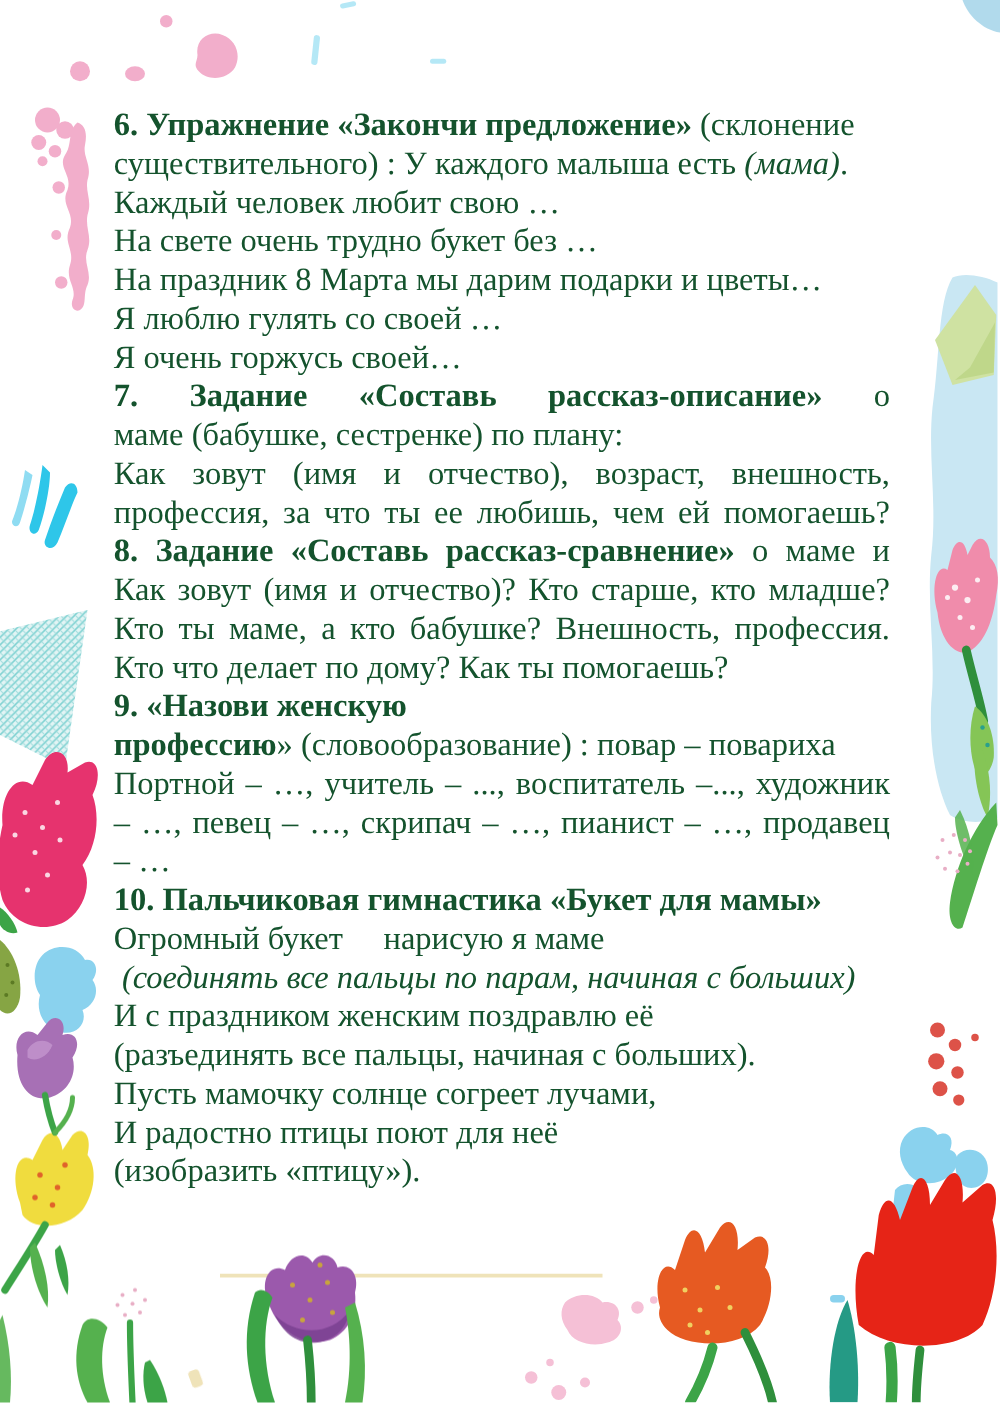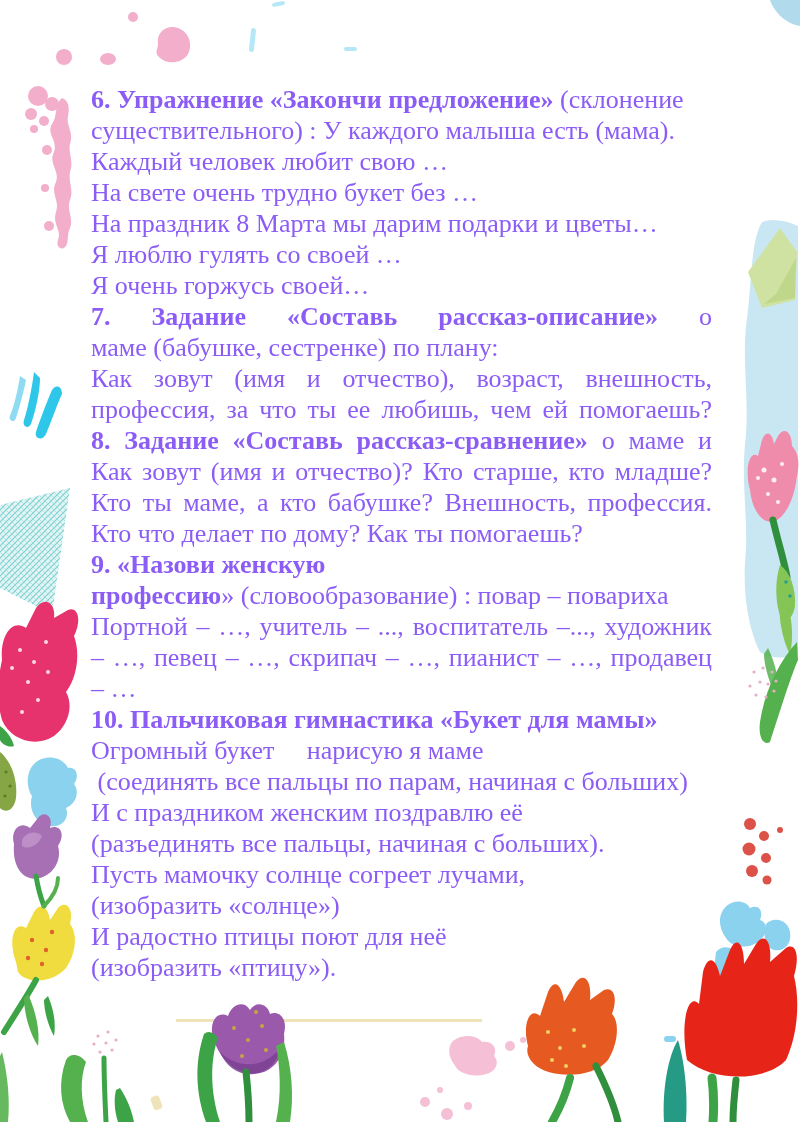--- a/index.html
+++ b/index.html
@@ -1,24 +1,24 @@
 <!DOCTYPE html>
 <html><head>
 <meta charset="utf-8">
 <style>
   html,body{margin:0;padding:0;background:#ffffff;}
   .page{position:relative;width:800px;height:1122px;background:#ffffff;overflow:hidden;
         font-family:"Liberation Serif","DejaVu Serif",serif;}
   .decor{position:absolute;left:0;top:0;width:800px;height:1122px;}
-  .text-block{position:absolute;left:91px;top:84px;width:621px;color:#8b5cf6;
+  .text-block{position:absolute;left:91px;top:84px;width:621px;color:#14532d;
               font-size:26px;line-height:31px;}
   .line{height:31px;white-space:pre-wrap;}
   .line.justify{text-align:justify;text-align-last:justify;}
   .b{font-weight:bold;}
-  .i{}
+  .i{font-style:italic;}
 </style>
 </head>
 <body>
 
 <div class="page">
 
 <svg class="decor" viewBox="0 0 800 1122" aria-hidden="true">
   <defs>
     <pattern id="hatch" width="6" height="6" patternUnits="userSpaceOnUse">
       <rect width="6" height="6" fill="#e2f4f4"></rect>
@@ -256,18 +256,17 @@
       <div class="line"><span class="b">профессию</span><span>» (словообразование) : повар – повариха</span></div>
       <div class="line justify"><span>Портной – …, учитель – ..., воспитатель –..., художник</span></div>
       <div class="line justify"><span>– …, певец – …, скрипач – …, пианист – …, продавец</span></div>
       <div class="line"><span>– …</span></div>
       <div class="line"><span class="b">10. Пальчиковая гимнастика «Букет для мамы»</span></div>
       <div class="line"><span>Огромный букет &nbsp;&nbsp;&nbsp;&nbsp;нарисую я маме</span></div>
       <div class="line"><span class="i">&nbsp;(соединять все пальцы по парам, начиная с больших)</span></div>
       <div class="line"><span>И с праздником женским поздравлю её</span></div>
       <div class="line"><span>(разъединять все пальцы, начиная с больших).</span></div>
       <div class="line"><span>Пусть мамочку солнце согреет лучами,</span></div>
-      <div class="line"><span>(изобразить «солнце»)</span></div>
       <div class="line"><span>И радостно птицы поют для неё</span></div>
       <div class="line"><span>(изобразить «птицу»).</span></div>
     </div>
 
 </div>
 
 </body></html>

